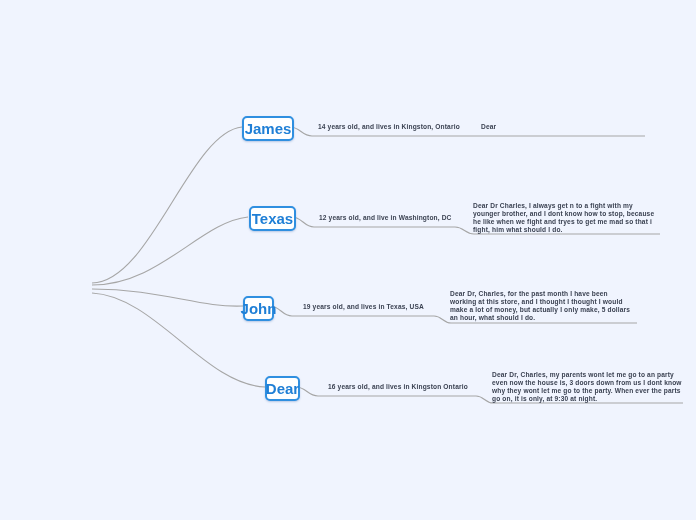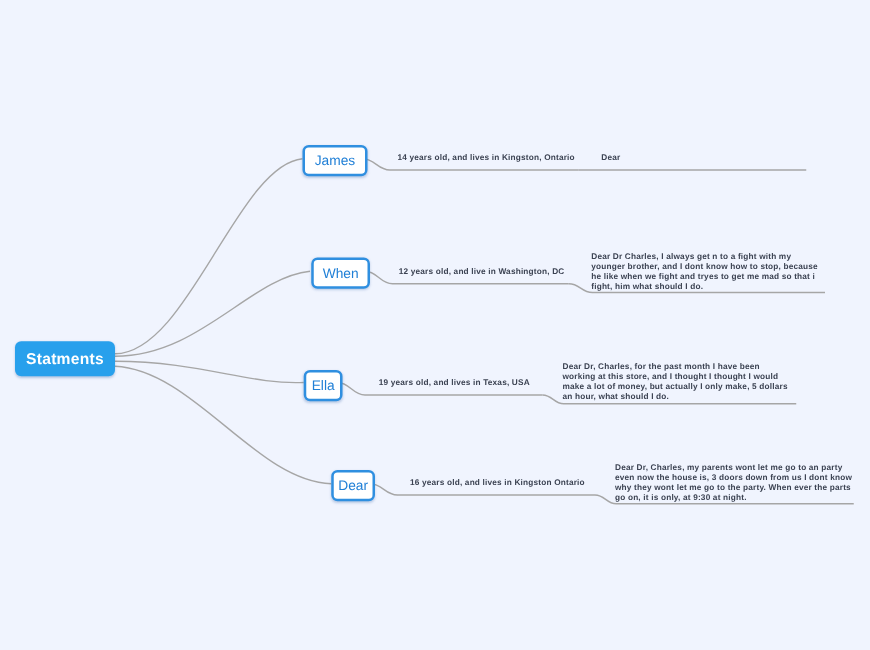--- a/index.html
+++ b/index.html
@@ -57,22 +57,22 @@
     border: 2px solid #2f8fe0;
     border-radius: 5px;
     box-shadow: 0 1px 2px rgba(40,90,160,0.28);
     display: flex;
     align-items: center;
     justify-content: center;
     height: 21px;
   }
   .person-label {
     color: #1f7fd6;
-    font-size: 11px;
-    font-weight: normal;
+    font-size: 15px;
+    font-weight: bold;
     white-space: nowrap;
   }
 
   
   .leaf {
     position: absolute;
     color: #3b4252;
     font-size: 6.6px;
     line-height: 8.1px;
     font-weight: bold;
@@ -108,38 +108,35 @@
       <path d="M 455 227 C 464 227 465 234 474 234 L 660 234"></path>
 
       <path d="M 270 306 C 280 306 282 316 292 316 L 434 316"></path>
       <path d="M 434 316 C 442 316 443 323 451 323 L 637 323"></path>
 
       <path d="M 296 387 C 306 387 308 396 318 396 L 476 396"></path>
       <path d="M 476 396 C 484 396 485 403 493 403 L 683 403"></path>
     </g>
   </svg>
 
-  <div class="root-node">
-    <span class="root-label">Statments</span>
-  </div>
 
   <div class="person-node" style="left:242px; top:116px; width:48px;">
     <span class="person-label">James</span>
   </div>
   <div class="leaf leaf-short" style="left:318px; top:123px;">14 years old, and lives in Kingston, Ontario</div>
   <div class="leaf leaf-short" style="left:481px; top:123px;">Dear</div>
 
   <div class="person-node" style="left:249px; top:206px; width:43px;">
-    <span class="person-label">When</span>
+    <span class="person-label">Texas</span>
   </div>
   <div class="leaf leaf-short" style="left:319px; top:214px;">12 years old, and live in Washington, DC</div>
   <div class="leaf leaf-para" style="left:473px; top:202px; width:188px;">Dear Dr Charles, I always get n to a fight with my younger brother, and I dont know how to stop, because he like when we fight and tryes to get me mad so that i fight, him what should I do.</div>
 
   <div class="person-node" style="left:243px; top:296px; width:27px;">
-    <span class="person-label">Ella</span>
+    <span class="person-label">John</span>
   </div>
   <div class="leaf leaf-short" style="left:303px; top:303px;">19 years old, and lives in Texas, USA</div>
   <div class="leaf leaf-para" style="left:450px; top:290px; width:186px;">Dear Dr, Charles, for the past month I have been working at this store, and I thought I thought I would make a lot of money, but actually I only make, 5 dollars an hour, what should I do.</div>
 
   <div class="person-node" style="left:265px; top:376px; width:31px;">
     <span class="person-label">Dear</span>
   </div>
   <div class="leaf leaf-short" style="left:328px; top:383px;">16 years old, and lives in Kingston Ontario</div>
   <div class="leaf leaf-para" style="left:492px; top:371px; width:190px;">Dear Dr, Charles, my parents wont let me go to an party even now the house is, 3 doors down from us I dont know why they wont let me go to the party. When ever the parts go on, it is only, at 9:30 at night.</div>
 

